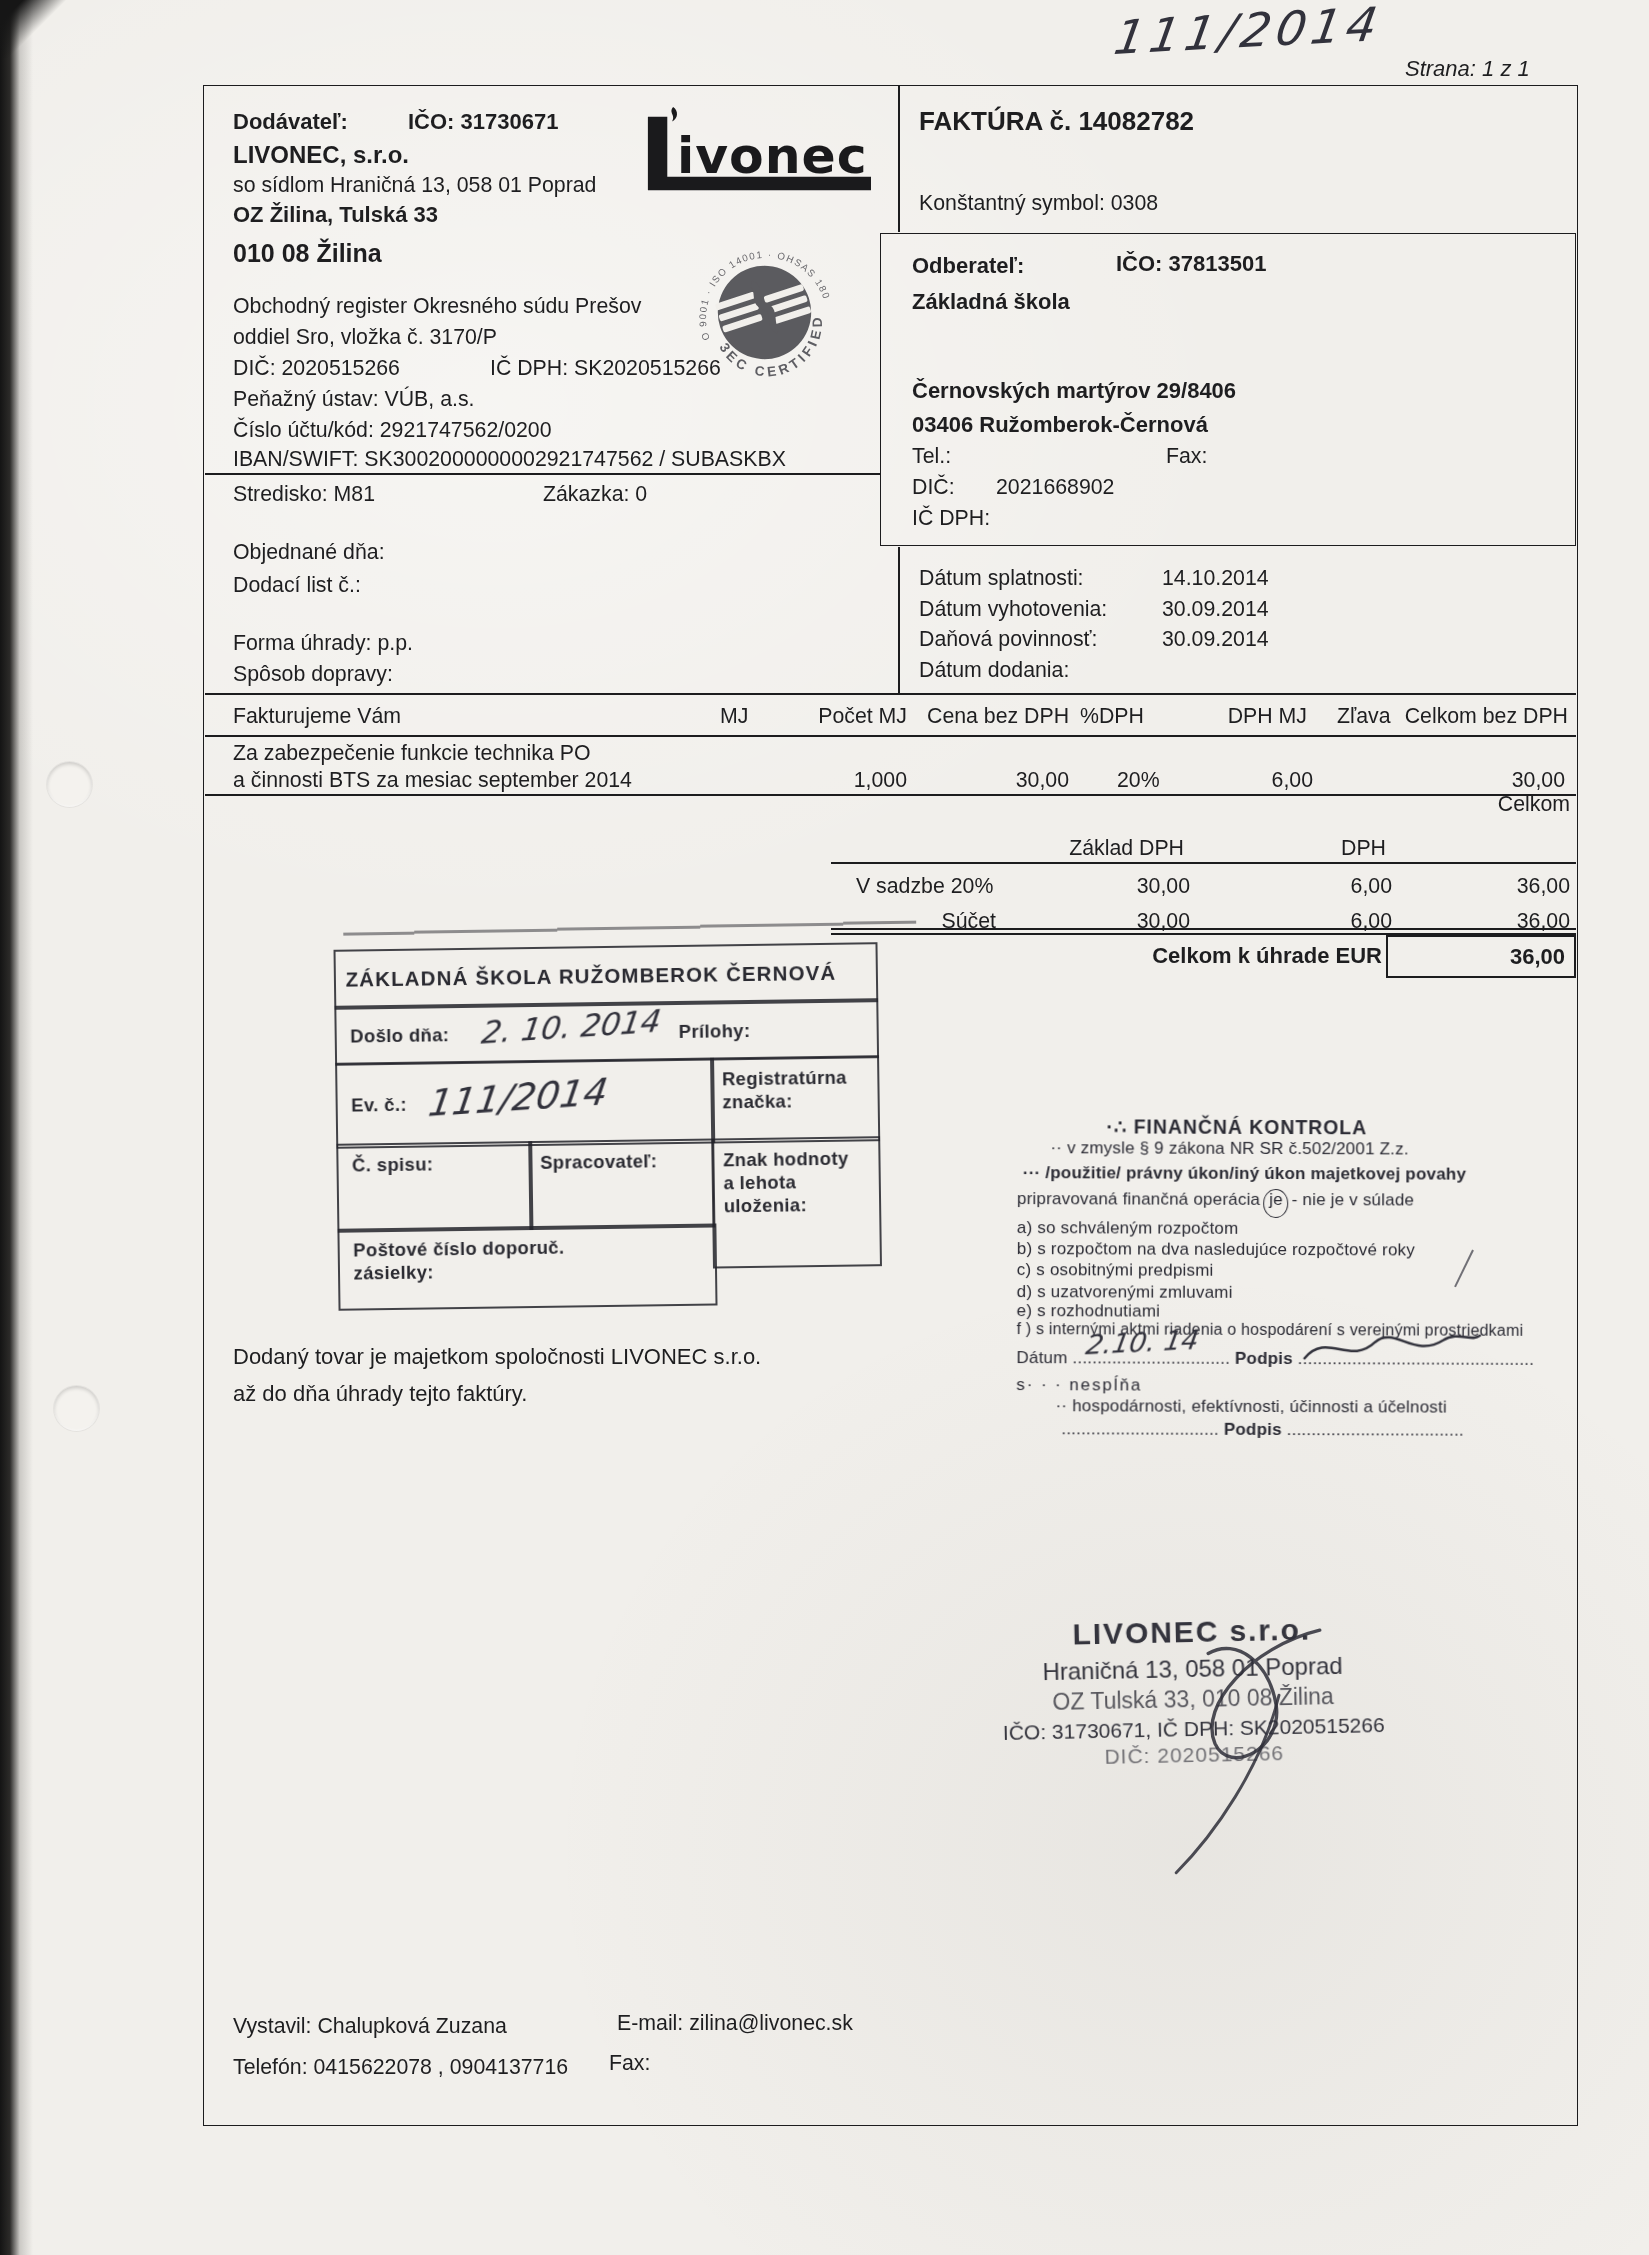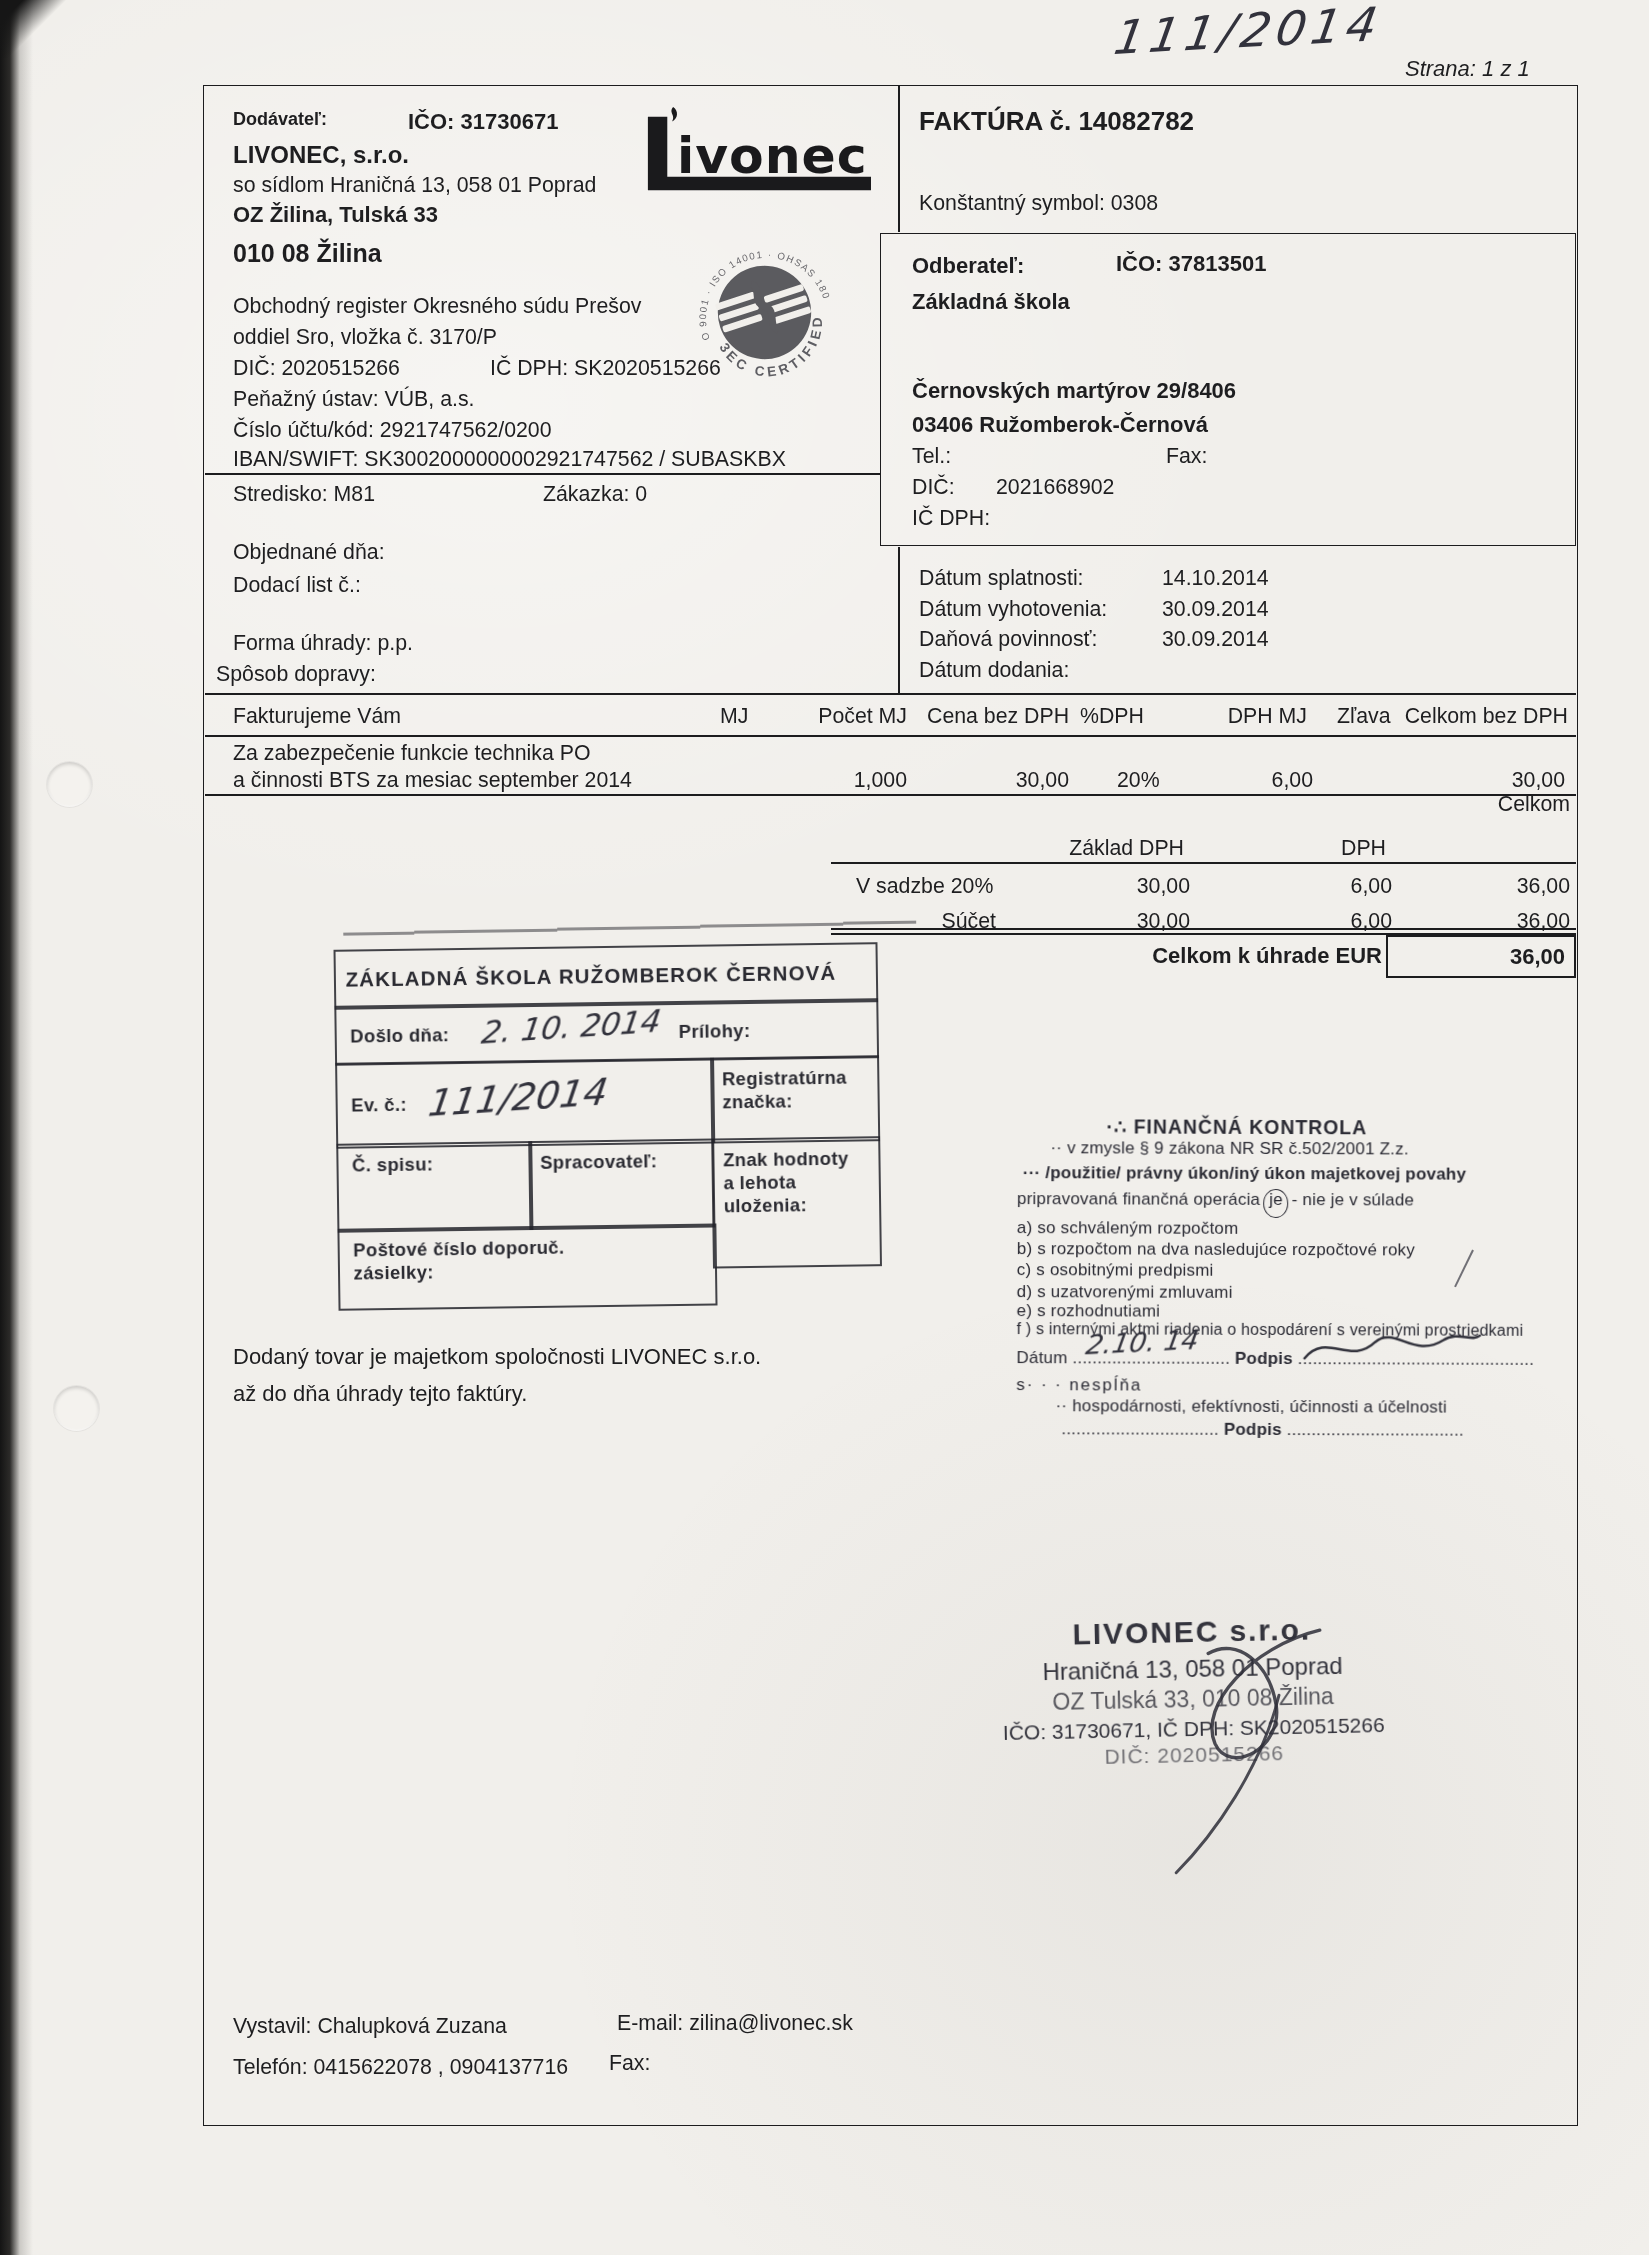--- a/index.html
+++ b/index.html
@@ -45,39 +45,39 @@
   <div class="hl" style="left:205px;top:473px;width:675px;"></div>
   <div class="box" style="left:880px;top:233px;width:694px;height:311px;"></div>
   <div class="hl" style="left:205px;top:693px;width:1371px;"></div>
   <div class="hl" style="left:205px;top:735px;width:1371px;"></div>
   <div class="hl" style="left:205px;top:794px;width:1371px;"></div>
   <div class="hl" style="left:831px;top:862px;width:745px;"></div>
   <div class="hl" style="left:831px;top:928px;width:745px;"></div>
   <div class="hl" style="left:831px;top:933px;width:745px;"></div>
   <div class="box" style="left:1386px;top:935px;width:186px;height:39px;border-width:2.4px;"></div>
 
-  <div class="t b" style="left:233px;top:109px;font-size:18px;">Dodávateľ:</div>
+  <div class="t b" style="left:233px;top:109px;font-size:22px;">Dodávateľ:</div>
   <div class="t b" style="left:408px;top:109px;font-size:22px;">IČO: 31730671</div>
   <div class="t b" style="left:233px;top:141px;font-size:24px;">LIVONEC, s.r.o.</div>
   <div class="t" style="left:233px;top:173px;">so sídlom Hraničná 13, 058 01 Poprad</div>
   <div class="t b" style="left:233px;top:202px;font-size:22px;">OZ Žilina, Tulská 33</div>
   <div class="t b" style="left:233px;top:239px;font-size:25px;">010 08 Žilina</div>
   <div class="t" style="left:233px;top:294px;">Obchodný register Okresného súdu Prešov</div>
   <div class="t" style="left:233px;top:325px;">oddiel Sro, vložka č. 3170/P</div>
   <div class="t" style="left:233px;top:356px;">DIČ: 2020515266</div>
   <div class="t" style="left:490px;top:356px;">IČ DPH: SK2020515266</div>
   <div class="t" style="left:233px;top:387px;">Peňažný ústav: VÚB, a.s.</div>
   <div class="t" style="left:233px;top:418px;">Číslo účtu/kód: 2921747562/0200</div>
   <div class="t" style="left:233px;top:447px;">IBAN/SWIFT: SK3002000000002921747562 / SUBASKBX</div>
   <div class="t" style="left:233px;top:482px;">Stredisko: M81</div>
   <div class="t" style="left:543px;top:482px;">Zákazka: 0</div>
   <div class="t" style="left:233px;top:540px;">Objednané dňa:</div>
   <div class="t" style="left:233px;top:573px;">Dodací list č.:</div>
   <div class="t" style="left:233px;top:631px;">Forma úhrady: p.p.</div>
-  <div class="t" style="left:216px;top:662px;">Spôsob dopravy:</div>
+  <div class="t" style="left:233px;top:662px;">Spôsob dopravy:</div>
 
   <svg style="left:636px;top:105px;" width="243" height="97" viewBox="0 0 250 100">
     <path d="M12 12 h20 v62 h210 v14 H12 Z" fill="#1a1a1c"></path>
     <path d="M38 2 c-5 6 3 8 -1 15 c6 -3 7 -11 1 -15 Z" fill="#1a1a1c"></path>
     <text x="42" y="70" font-family="DejaVu Sans, sans-serif" font-size="52" font-weight="bold" letter-spacing="1" fill="#1a1a1c">ivonec</text>
   </svg>
 
   <svg style="left:677px;top:225px;transform:rotate(-18deg);" width="175" height="175" viewBox="0 0 180 180" opacity="0.88">
     <defs>
       <path id="arcTop" d="M 28 96 A 62 62 0 0 1 152 96"></path>

